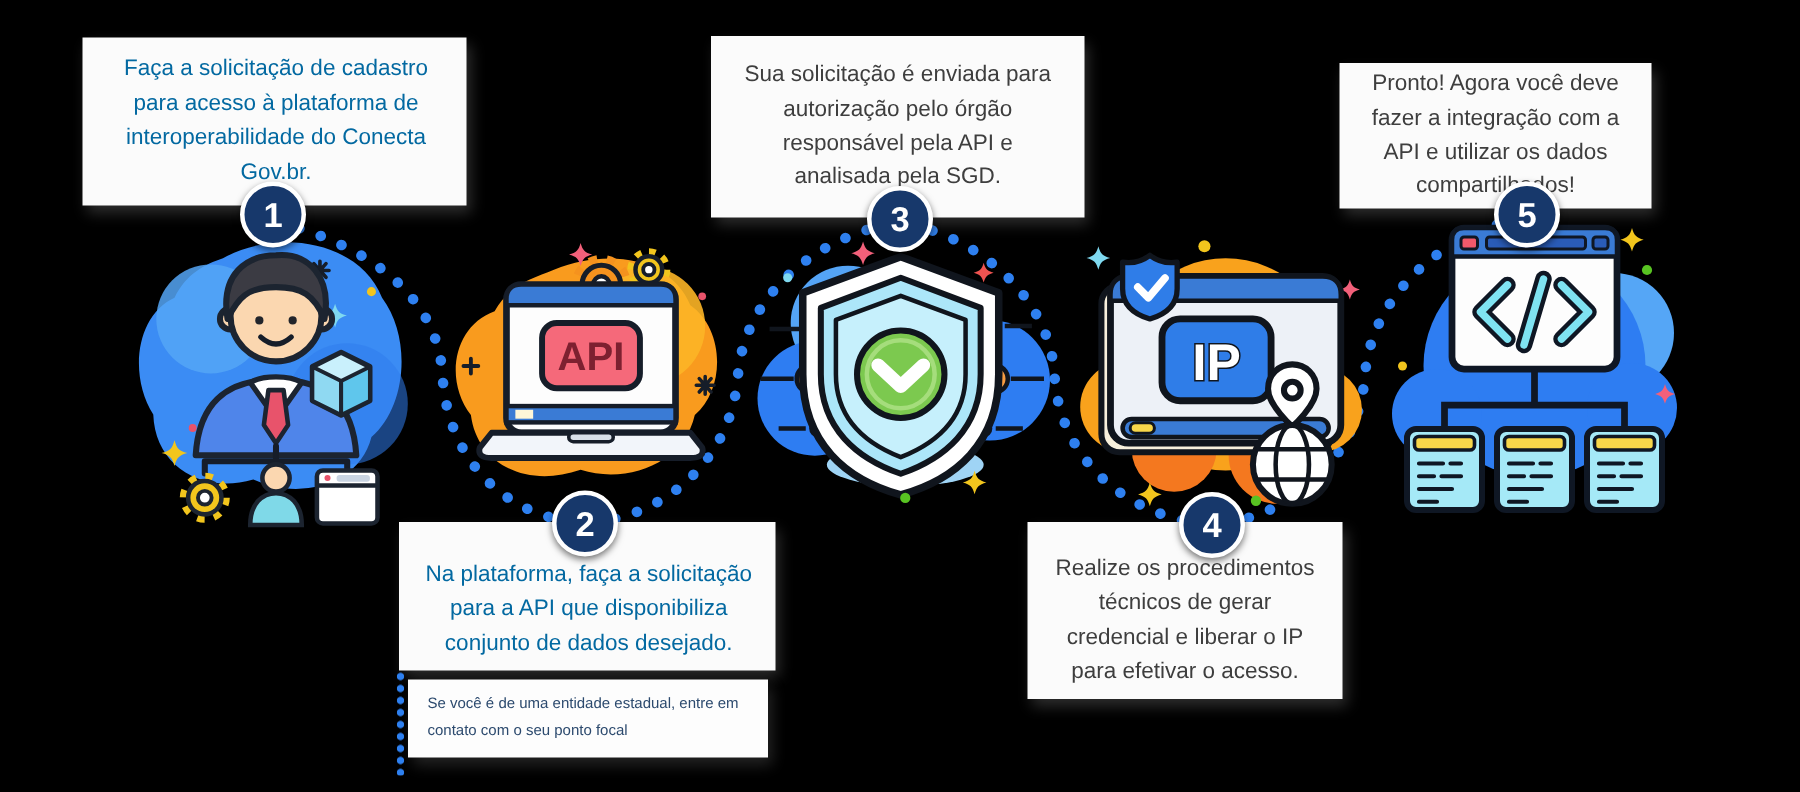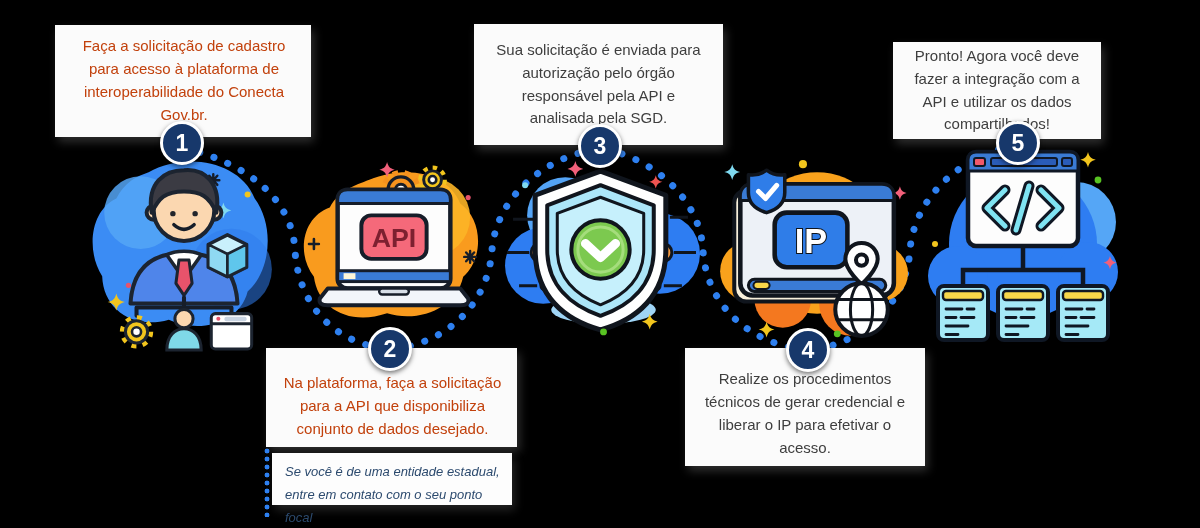--- a/index.html
+++ b/index.html
@@ -9,31 +9,31 @@
   .wave{position:absolute;left:0;top:0;z-index:1;}
   
   .icon{position:absolute;z-index:2;overflow:visible;}
   .icon .o{stroke:#161d29;stroke-linecap:round;stroke-linejoin:round;fill:none;}
   
   .card{position:absolute;z-index:3;background:#fbfbfb;color:#3e3e3e;
         font-size:15px;line-height:1.53;text-align:center;
         padding:12px 14px;box-sizing:border-box;
         display:flex;align-items:center;justify-content:center;
         box-shadow:3px 5px 9px rgba(120,120,120,.38);}
-  .card.navy{color:#c2410c;padding-left:16px;}
+  .card.navy{color:#0369a1;padding-left:16px;}
   .card.pad-top{align-items:flex-start;}
   
   .badge{position:absolute;z-index:4;width:38px;height:38px;border-radius:50%;
          background:#17386b;border:3px solid #fff;color:#fff;
          font-size:23px;font-weight:700;display:flex;align-items:center;justify-content:center;
          box-shadow:0 2px 5px rgba(0,0,0,.55);}
   
   .note{position:absolute;z-index:3;left:272px;top:453px;width:240px;height:52px;
         box-sizing:border-box;background:#fdfdfd;color:#2c4a6e;
-        font-style:italic;font-size:13px;line-height:1.75;padding:8px 8px 8px 13px;
+        font-size:10px;line-height:1.75;padding:8px 8px 8px 13px;
         box-shadow:3px 5px 9px rgba(120,120,120,.3);}
   .note::before{content:"";position:absolute;left:-8px;top:-6px;bottom:-12px;width:6px;
         background-image:radial-gradient(circle,#2e80f0 2.2px,rgba(46,128,240,0) 2.7px);
         background-size:6px 8px;background-repeat:repeat-y;}
 </style>
 </head>
 <body>
 
 <div class="stage">
 
@@ -240,21 +240,21 @@
   </div>
 
   <div class="card" style="left:474px;top:24px;width:249px;height:121px">
     <span>Sua solicitação é enviada para autorização pelo órgão responsável pela API e analisada pela SGD.</span>
   </div>
 
   <div class="card navy pad-top" style="left:266px;top:348px;width:251px;height:99px;padding-top:24px">
     <span>Na plataforma, faça a solicitação para a API que disponibiliza conjunto de dados desejado.</span>
   </div>
 
-  <div class="card pad-top" style="left:685px;top:348px;width:240px;height:118px;padding-top:20px">
+  <div class="card pad-top" style="left:685px;top:348px;width:210px;height:118px;padding-top:20px">
     <span>Realize os procedimentos técnicos de gerar credencial e liberar o IP para efetivar o acesso.</span>
   </div>
 
   <div class="card" style="left:893px;top:42px;width:208px;height:97px">
     <span>Pronto! Agora você deve fazer a integração com a API e utilizar os dados compartilhados!</span>
   </div>
 
   <div class="note">
     <span>Se você é de uma entidade estadual, entre em contato com o seu ponto focal</span>
   </div>

